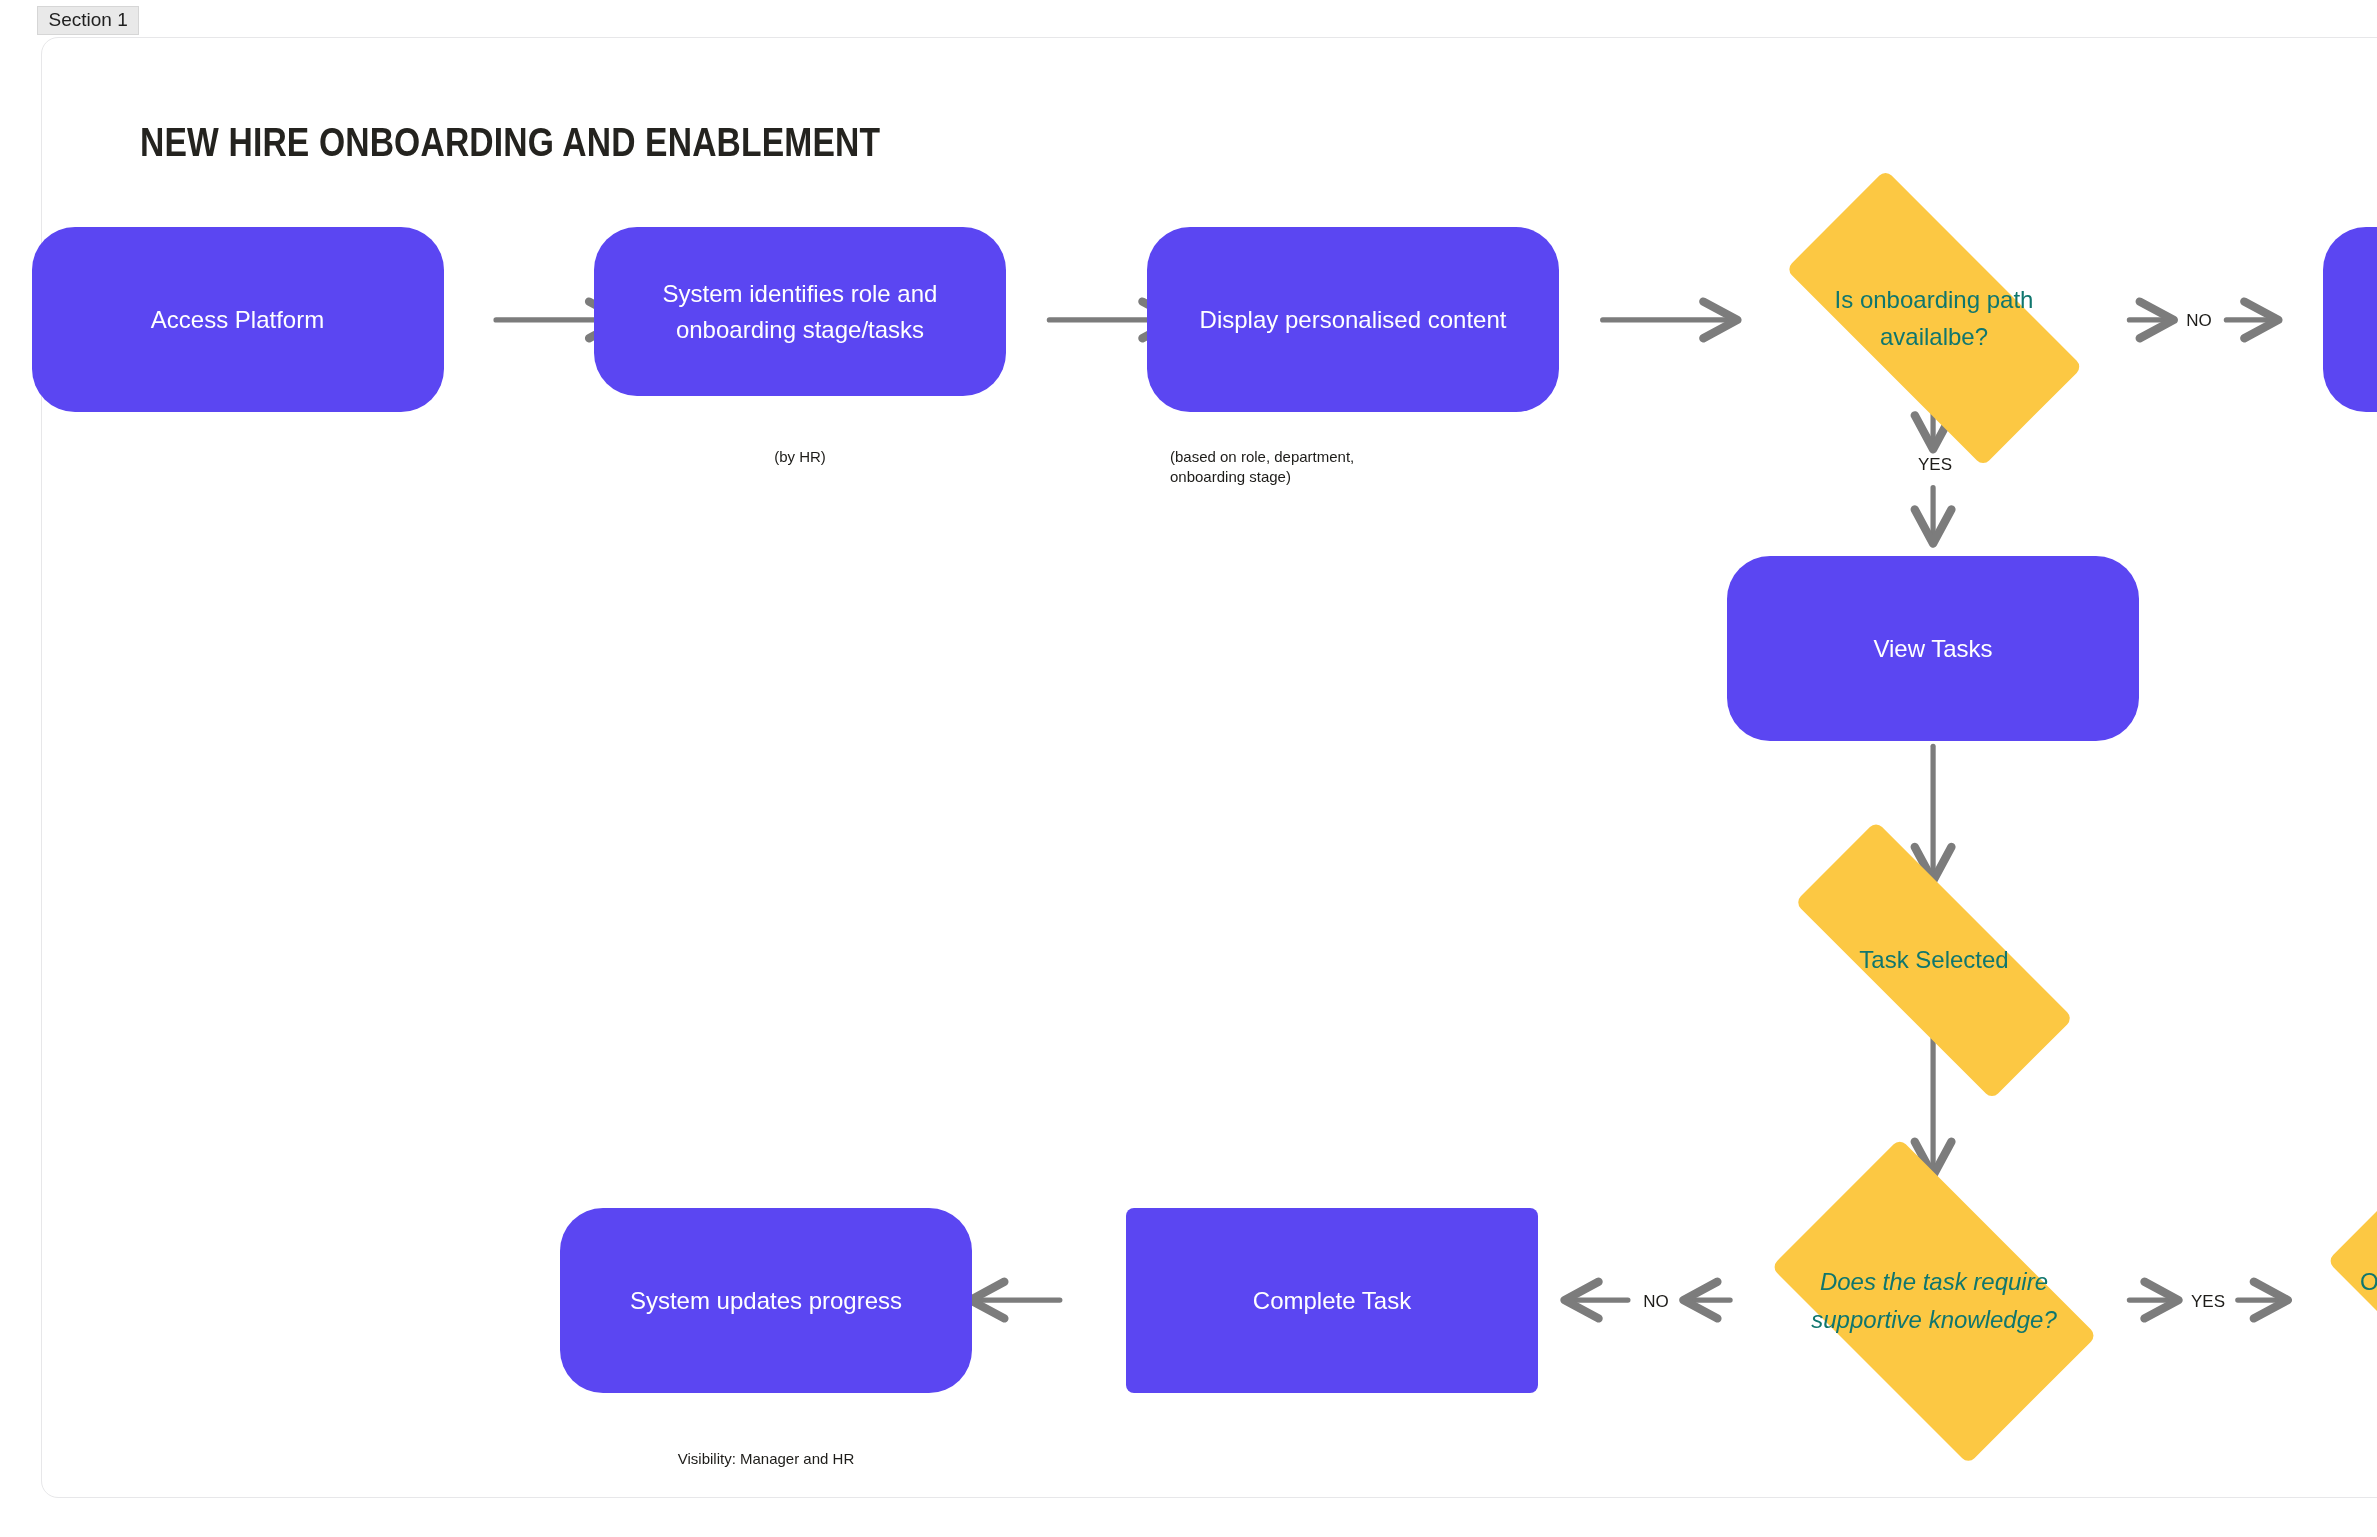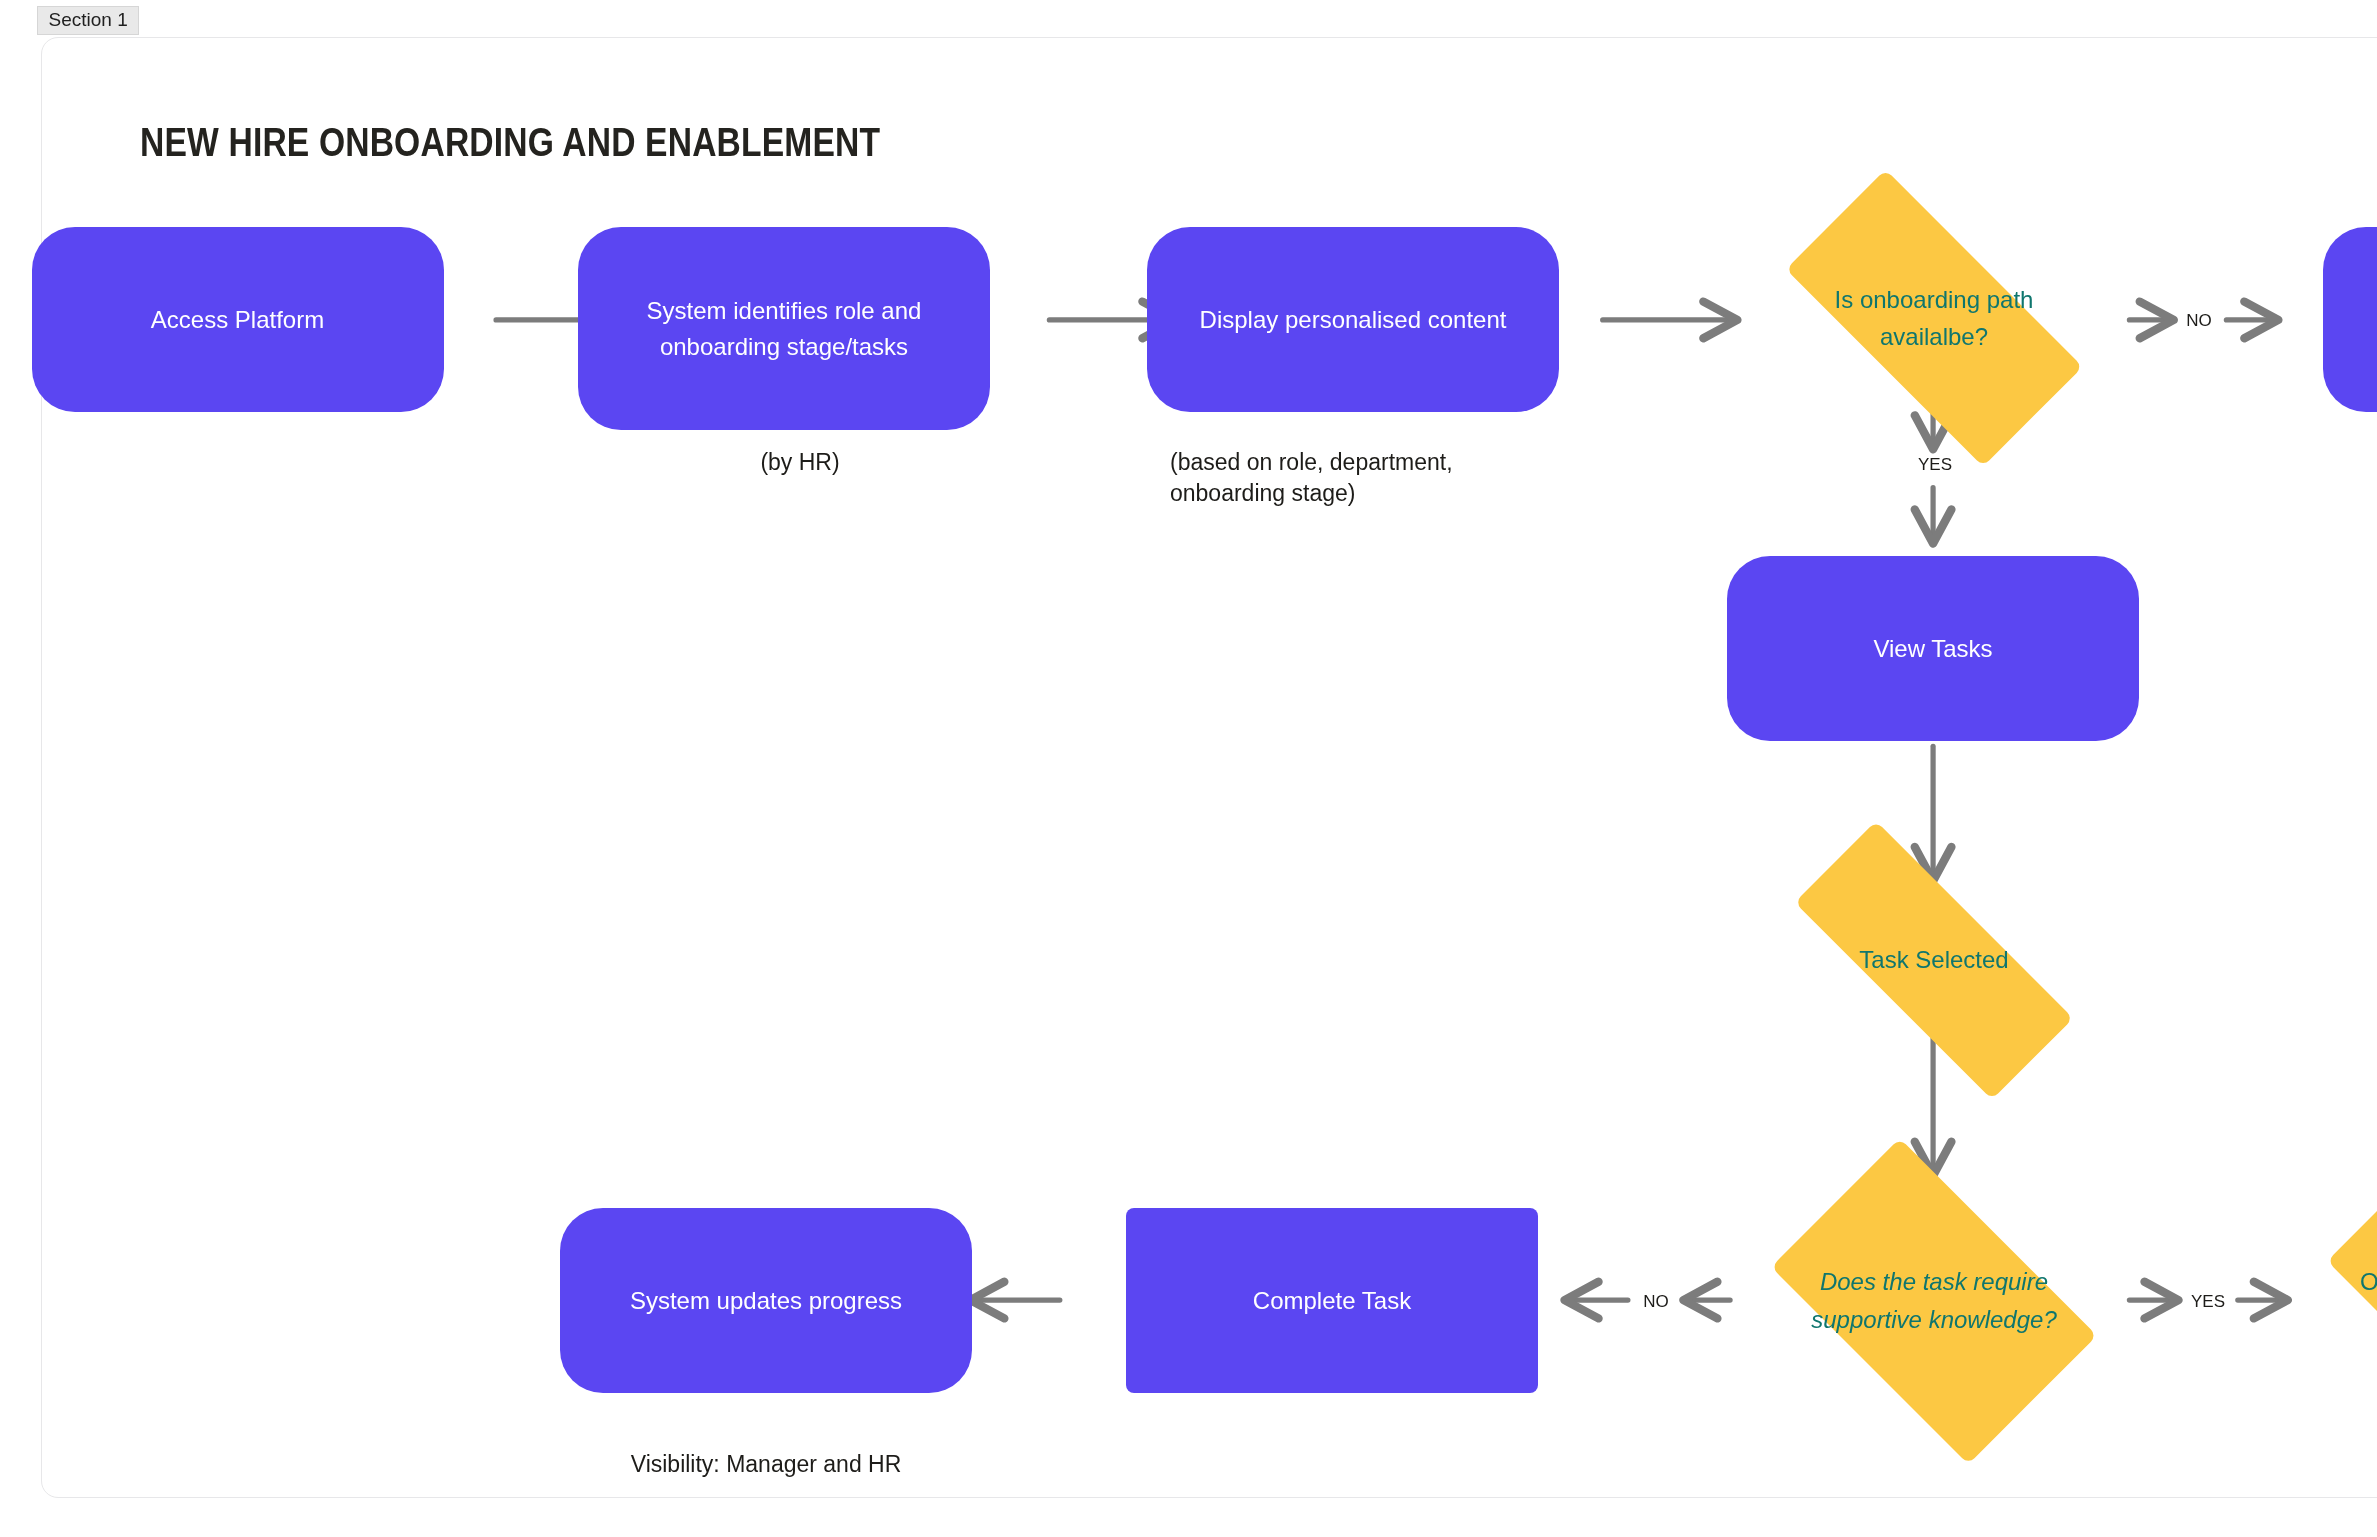--- a/index.html
+++ b/index.html
@@ -102,21 +102,21 @@
     z-index: 2;
     color: #0f766e;
     font-size: 24px;
     line-height: 1.55;
     width: 74%;
   }
 
   
   .caption {
     position: absolute;
-    font-size: 23px;
+    font-size: 15px;
     line-height: 1.35;
     color: #1d1c19;
     text-align: left;
     white-space: pre-line;
   }
   .caption.center {
     text-align: center;
   }
 
   
@@ -190,21 +190,21 @@
     <div class="edge-label" style="left:1862px; top:417px; width:62px;">YES</div>
 
     <div class="edge-label" style="left:1584px; top:1254px; width:60px;">NO</div>
 
     <div class="edge-label" style="left:2135px; top:1254px; width:62px;">YES</div>
 
     <div class="node process" style="left:-10.5px; top:189px; width:412px; height:185px;">
       <span class="lbl">Access Platform</span>
     </div>
 
-    <div class="node process" style="left:536px; top:189px; width:412px; height:203px;">
+    <div class="node process" style="left:552px; top:189px; width:412px; height:169px;">
       <span class="lbl">System identifies role and onboarding stage/tasks</span>
     </div>
 
     <div class="node process" style="left:1105px; top:189px; width:412px; height:185px;">
       <span class="lbl">Display personalised content</span>
     </div>
 
     <div class="node decision" style="left:1695px; top:180px; width:394px; height:200px;">
       <span class="dia-shape"></span>
       <span class="lbl">Is onboarding path availalbe?</span>

